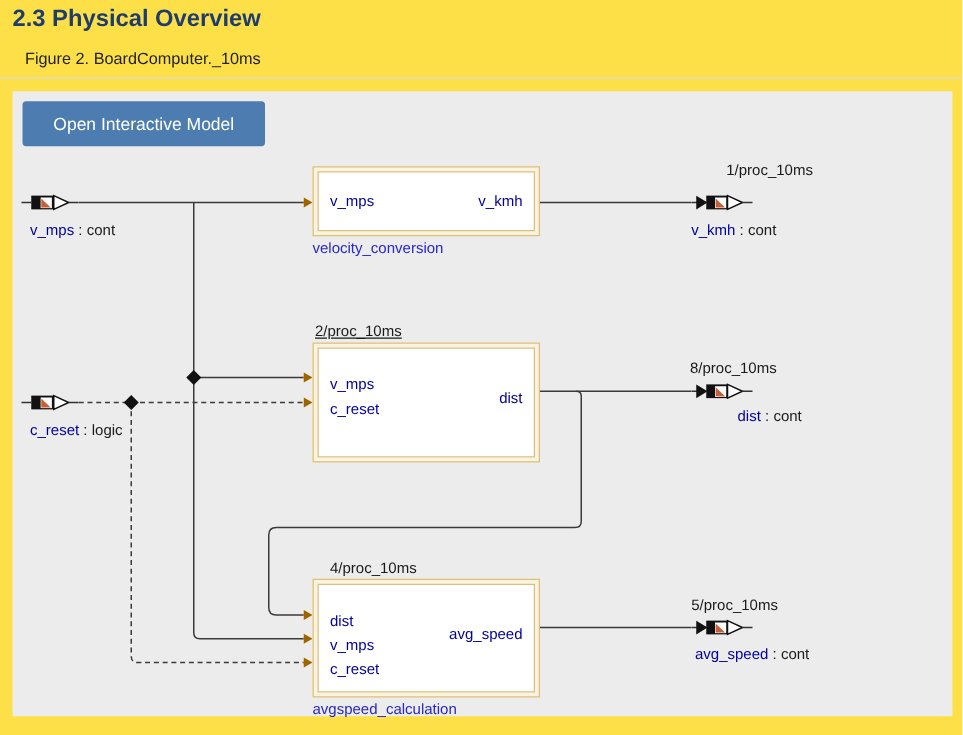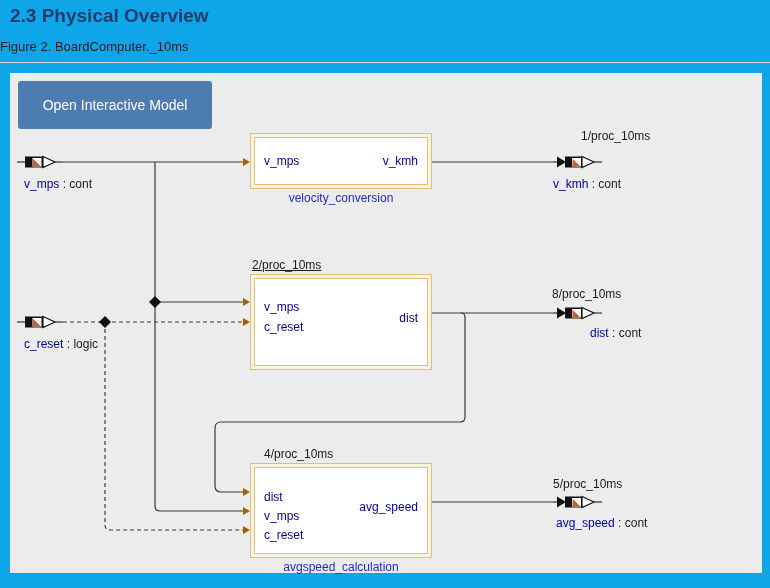--- a/index.html
+++ b/index.html
@@ -1,32 +1,32 @@
 <!DOCTYPE html>
 <html><head>
 <meta charset="utf-8">
 <style>
   html,body{margin:0;padding:0;background:#fff;}
-  .canvas{position:relative;width:770px;height:588px;background:#0ea5e9;
+  .canvas{position:relative;width:770px;height:588px;background:#fde047;
           font-family:"Liberation Sans",sans-serif;overflow:hidden;}
   .abs{position:absolute;}
   .title{left:10px;top:5px;font-size:19px;font-weight:bold;color:#1e3c6e;margin:0;}
-  .figcap{left:0;top:39px;font-size:13px;color:#222;}
+  .figcap{left:20px;top:39px;font-size:13px;color:#222;}
   .divider{left:0;top:62px;width:770px;border-top:1px solid #d9d9d9;height:0;}
   .diagram-bg{left:10px;top:73px;width:752px;height:500px;background:#ececec;}
-  .btn{left:18px;top:81px;width:194px;height:48px;background:#4d7cb0;color:#fff;
+  .btn{left:18px;top:81px;width:194px;height:36px;background:#4d7cb0;color:#fff;
        font-size:14px;border:none;border-radius:3px;font-family:inherit;cursor:pointer;}
   .block{background:#f9f3df;border:1px solid #ddbe7a;padding:3px;box-sizing:border-box;}
   .block-inner{width:100%;height:100%;background:#fff;border:1px solid #ddbe7a;
                position:relative;box-sizing:border-box;}
   .portlbl{position:absolute;font-size:12px;line-height:14px;color:#00009b;white-space:nowrap;}
   .pl-left{left:9px;}
   .pl-right{right:9px;}
   .vcenter{top:50%;transform:translateY(-50%);}
-  .blockname{font-size:12px;color:#2727cd;text-align:center;white-space:nowrap;}
+  .blockname{font-size:12px;color:#2727cd;text-align:left;white-space:nowrap;}
   .proclbl{font-size:12px;color:#1a1a1a;white-space:nowrap;line-height:14px;}
   .iolbl{font-size:12px;color:#1a1a1a;white-space:nowrap;line-height:14px;}
   .iolbl .nm{color:#00009b;}
   .iolbl .sp{white-space:pre;}
   .wires{left:0;top:0;pointer-events:none;}
 </style>
 </head>
 <body>
 
 <div class="canvas">

